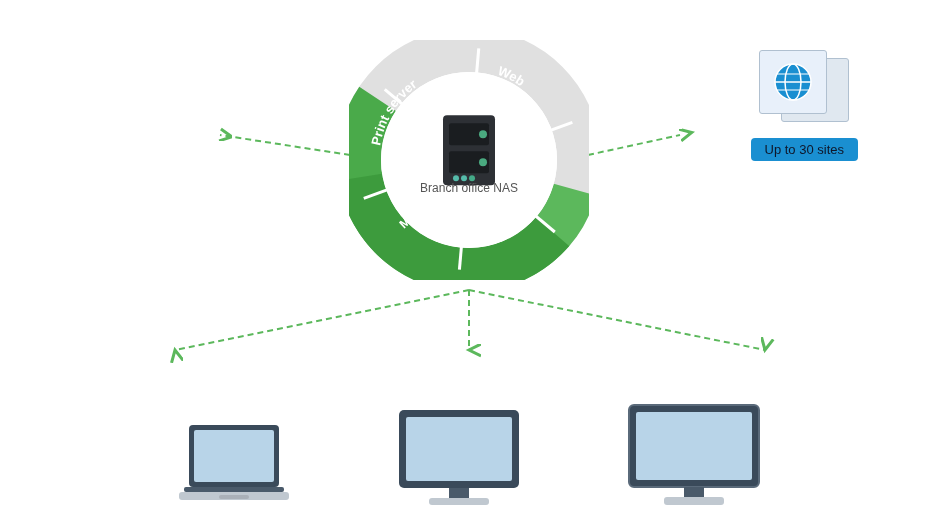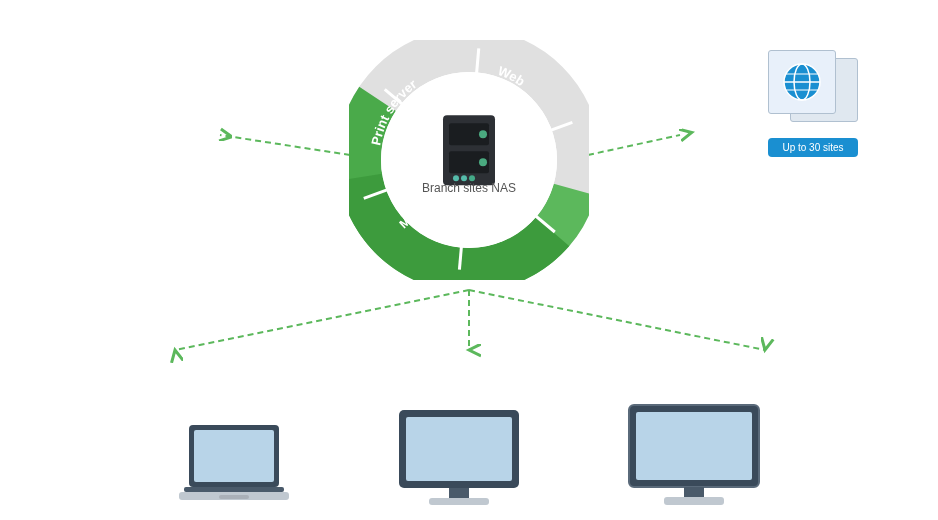--- a/index.html
+++ b/index.html
@@ -58,24 +58,24 @@
       right: 80px;
       top: 50px;
       display: flex;
       flex-direction: column;
       align-items: center;
     }
 
     .web-label {
       margin-top: 8px;
       background: #1a8fd1;
-      color: #ffffff;
+      color: #0f172a;
       padding: 4px 14px;
       border-radius: 4px;
-      font-size: 10px;
+      font-size: 13px;
     }
 
     
     .arrow-svg {
       position: absolute;
       top: 0;
       left: 0;
       width: 938px;
       height: 520px;
       pointer-events: none;
@@ -179,21 +179,21 @@
         <rect x="8" y="38" width="40" height="22" rx="2" fill="#1a1d20"></rect>
         <circle cx="42" cy="49" r="4" fill="#4aaa80"></circle>
 
         <circle cx="15" cy="65" r="3" fill="#5ba"></circle>
         <circle cx="23" cy="65" r="3" fill="#5ba"></circle>
         <circle cx="31" cy="65" r="3" fill="#4a8"></circle>
       </svg>
     </div>
 
     
-    <div style="position:absolute; left:50%; top:50%; transform:translate(-50%, 20px); text-align:center; font-size:12px; color:#555; width:110px; line-height:1.4;">Branch sites NAS</div>
+    <div style="position:absolute; left:50%; top:50%; transform:translate(-50%, 20px); text-align:center; font-size:12px; color:#555; width:110px; line-height:1.4;">Branch office NAS</div>
   </div>
 
 
   <div class="web-container">
 
     <div style="position:relative; width:90px; height:80px;">
 
       <div style="position:absolute; right:0; top:8px; width:68px; height:64px; background:#e0e8f0; border:1.5px solid #b0c0d0; border-radius:3px;"></div>
 
       <div style="position:absolute; left:0; top:0; width:68px; height:64px; background:#e8f0fa; border:1.5px solid #b0c0d0; border-radius:3px; display:flex; align-items:center; justify-content:center;">

